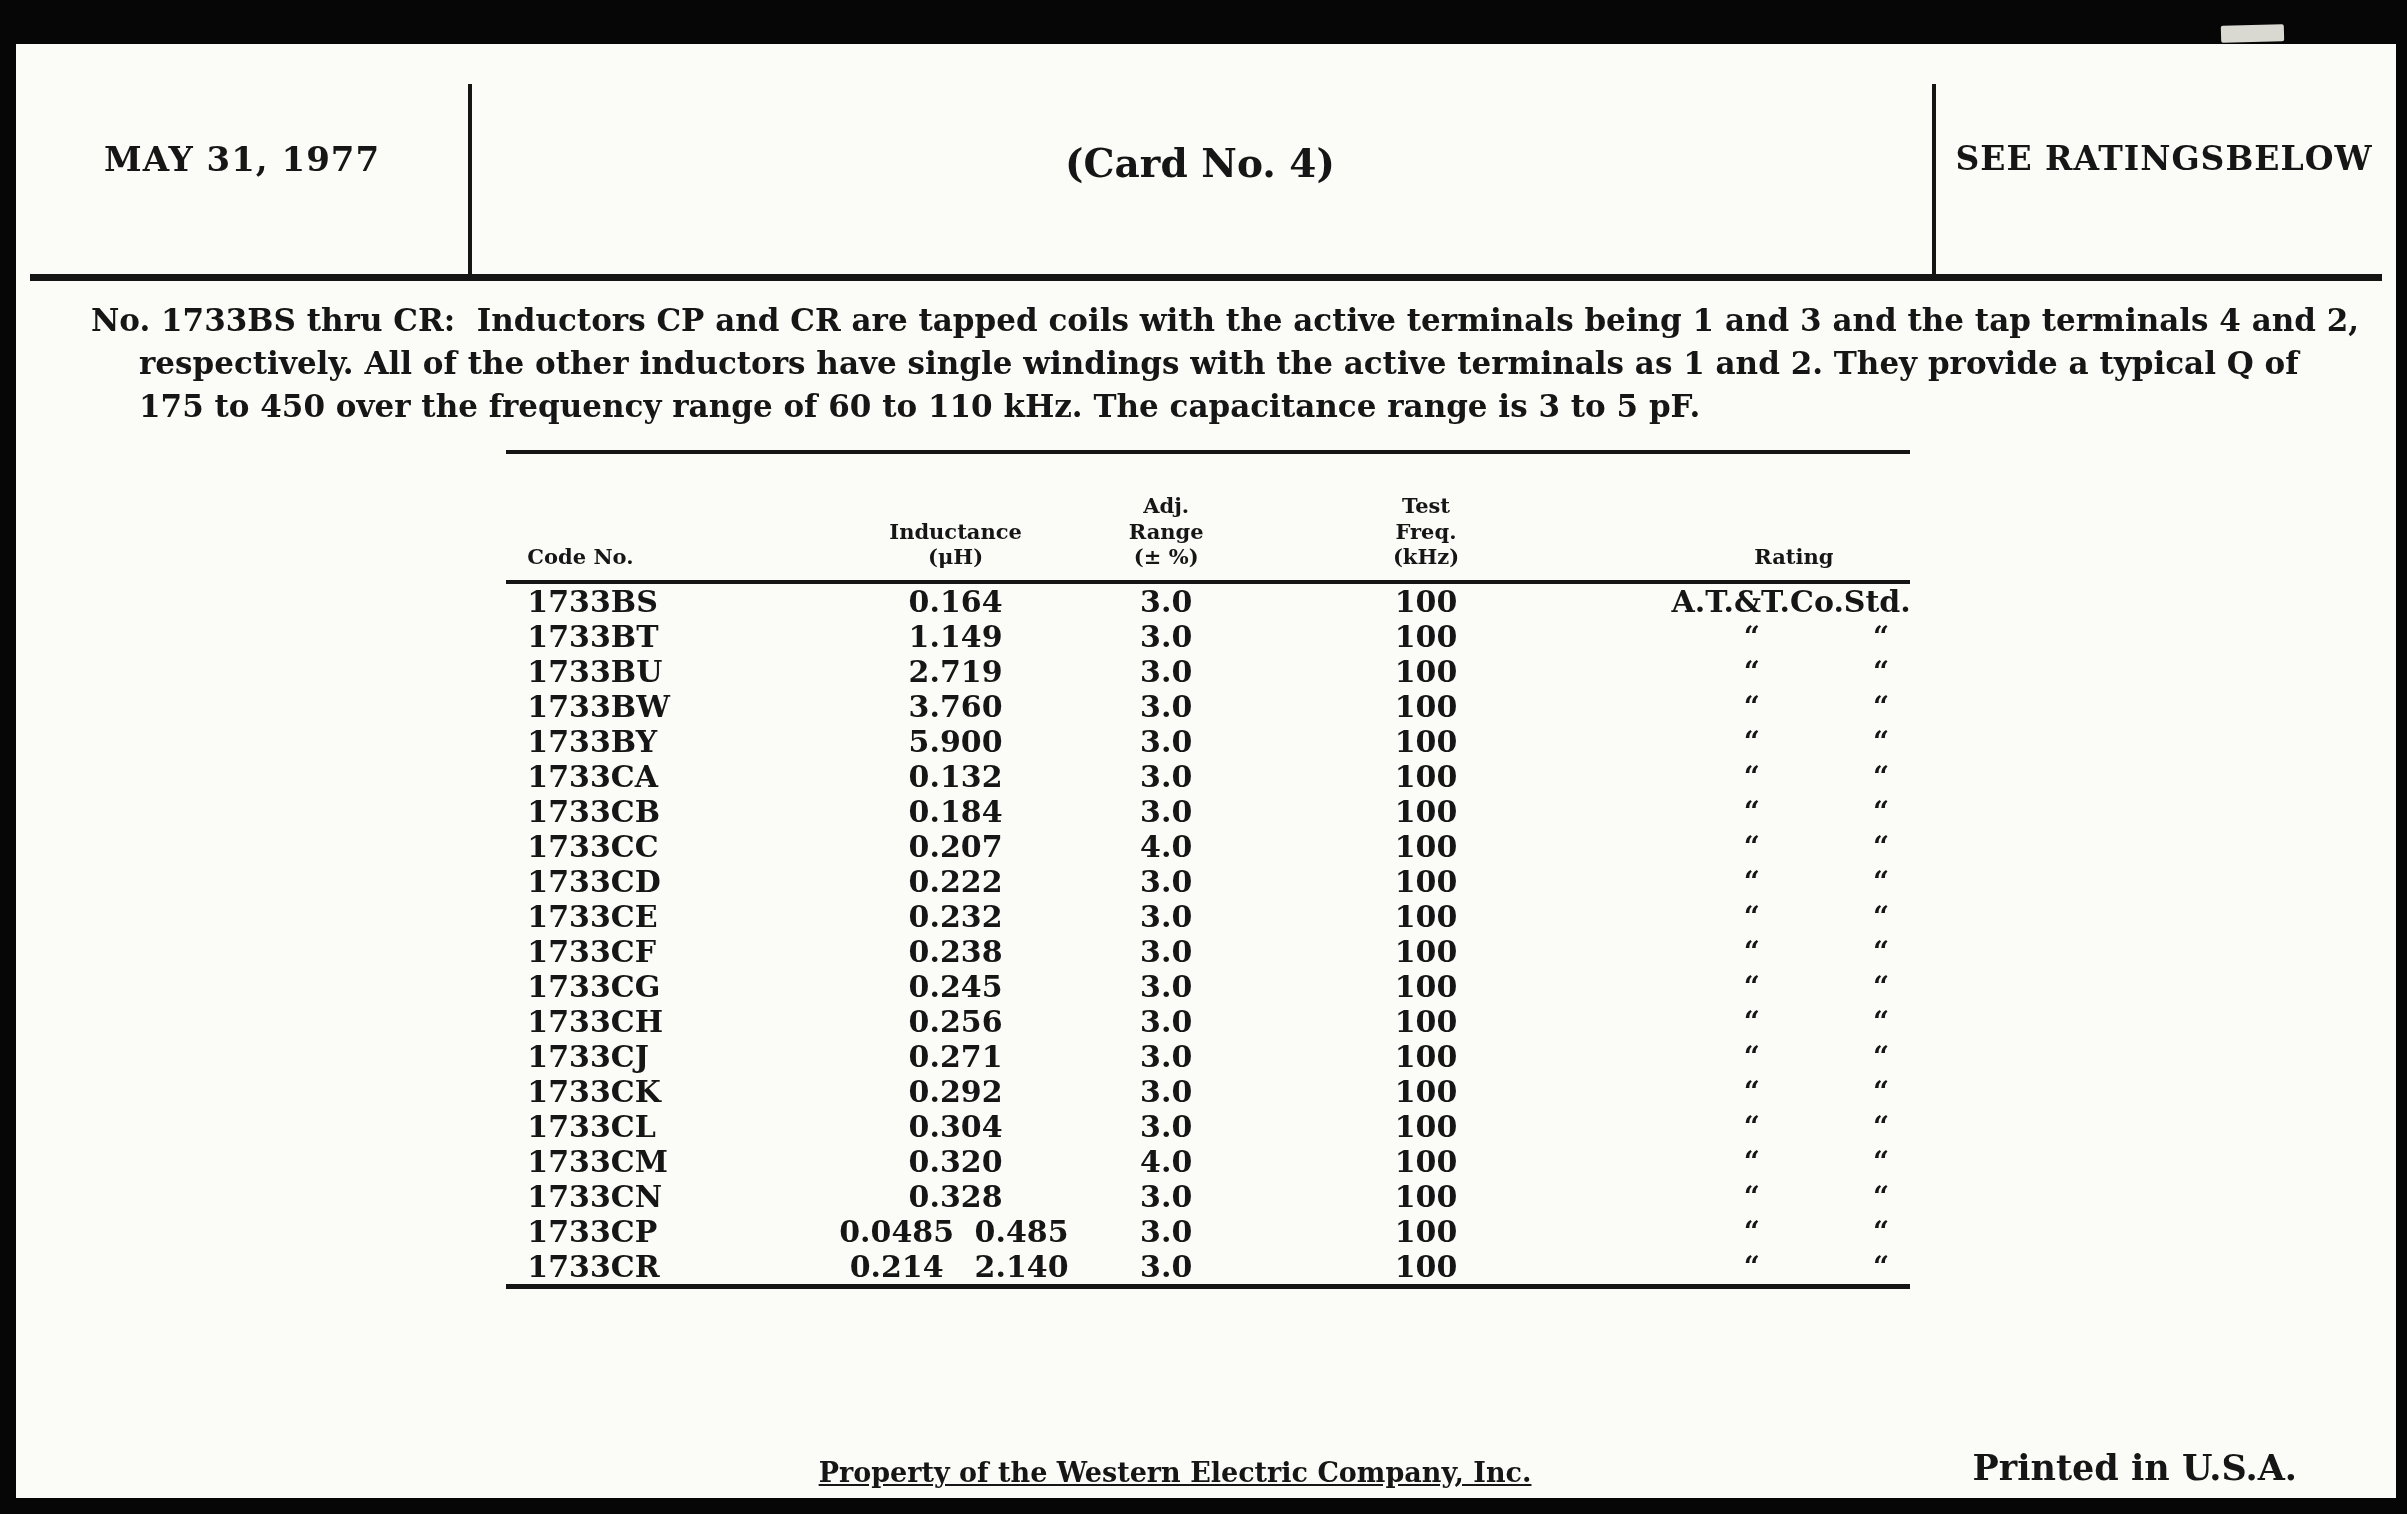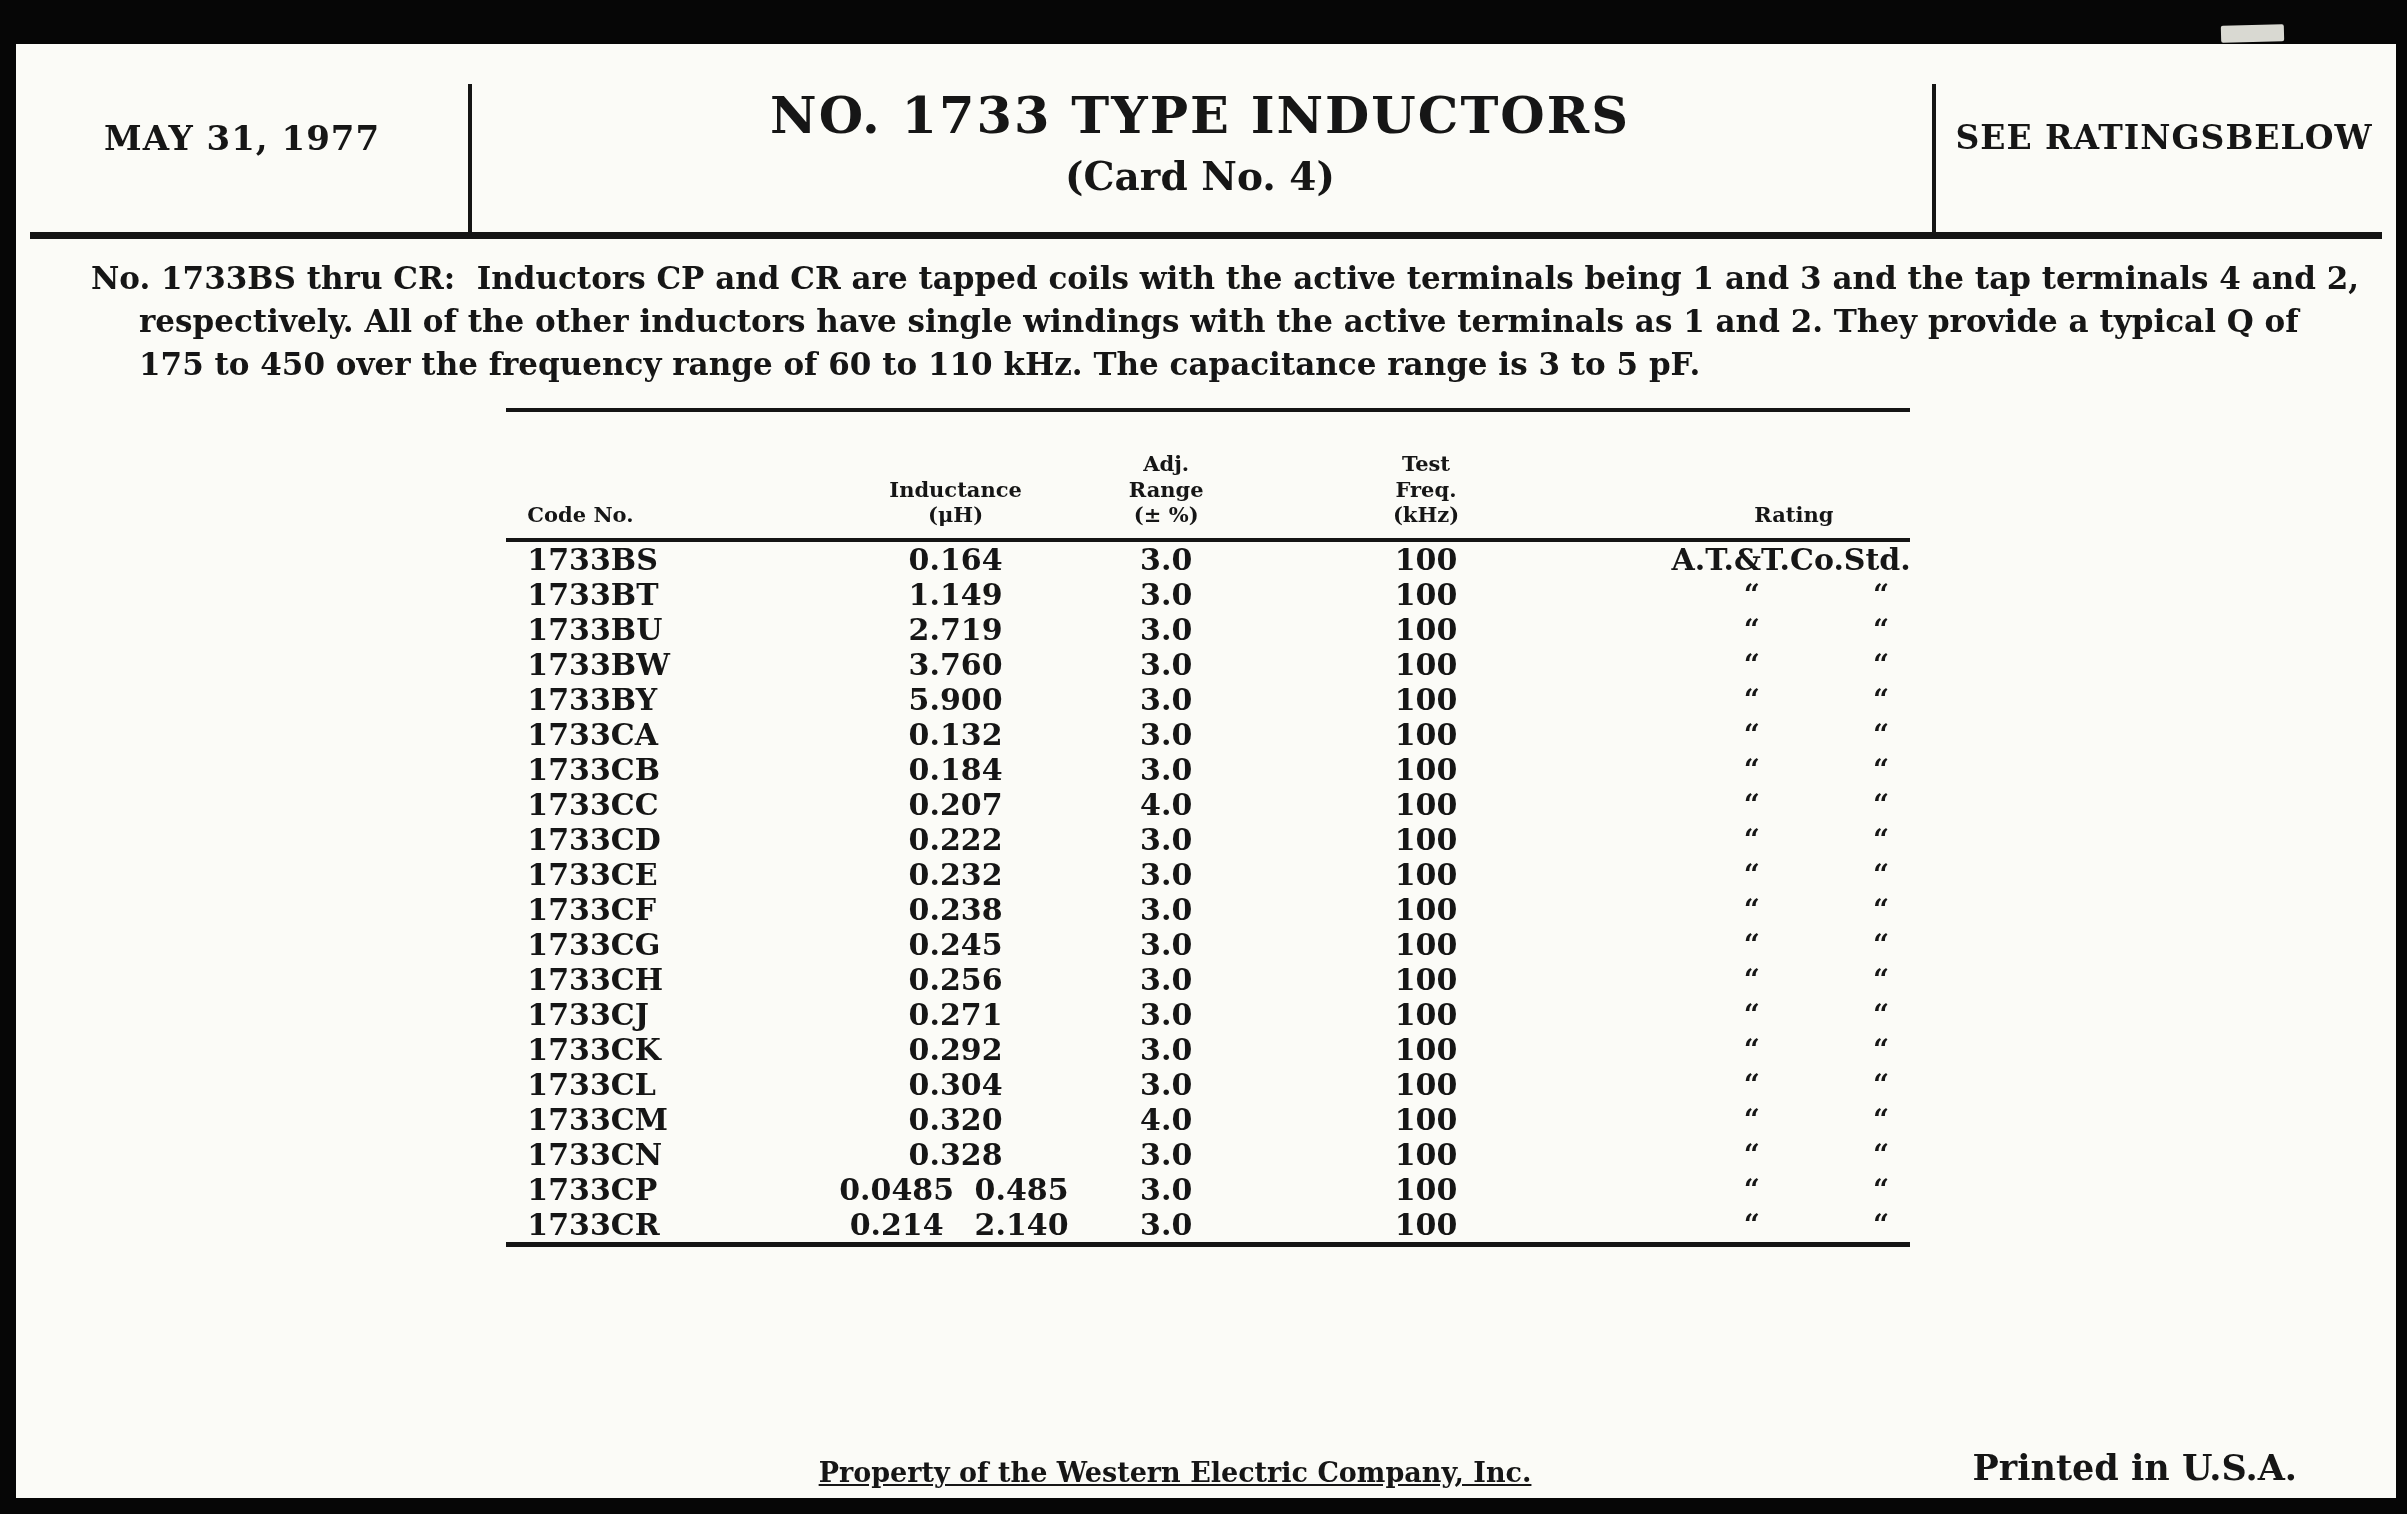--- a/index.html
+++ b/index.html
@@ -14,21 +14,21 @@
   .page{
     position:absolute;left:16px;top:44px;
     width:2380px;height:1454px;
     background:#fbfbf7;
   }
   .scan-sliver{
     position:absolute;left:2221px;top:25px;width:63px;height:17px;
     background:#d9d9d2;border-radius:2px;transform:rotate(-1.5deg);
   }
   
-  .header{position:relative;height:188px}
+  .header{position:relative;height:230px}
   .vline{position:absolute;top:40px;bottom:0;width:4px;background:#151515}
   .vline.left{left:19%}
   .vline.right{left:80.5%}
   .header-date{
     position:absolute;left:0;top:0;width:19%;height:100%;
     display:flex;align-items:center;justify-content:center;
     font-size:34px;font-weight:700;letter-spacing:1px;white-space:nowrap;
   }
   .header-title{
     position:absolute;left:19%;width:61.5%;height:100%;
@@ -85,21 +85,20 @@
 <body>
 
 <div class="scan-sliver"></div>
 
 <div class="page">
 
   <div class="header">
     <div class="header-date">MAY 31, 1977</div>
     <div class="vline left"></div>
     <div class="header-title">
-      <div class="title-main">NO. 1733 TYPE INDUCTORS</div>
       <div class="title-sub">(Card No. 4)</div>
     </div>
     <div class="vline right"></div>
     <div class="header-ratings">
       <div>SEE RATINGS</div>
       <div>BELOW</div>
     </div>
   </div>
 
   <div class="hrule"></div>

